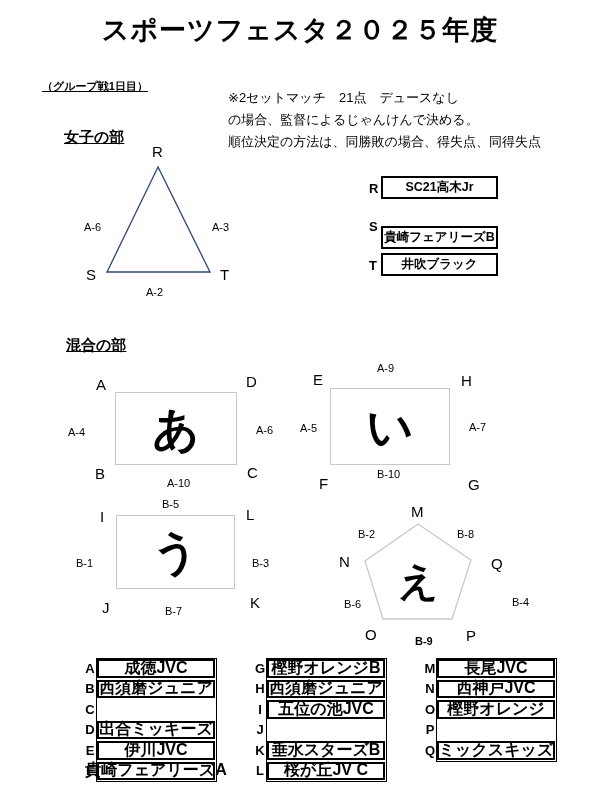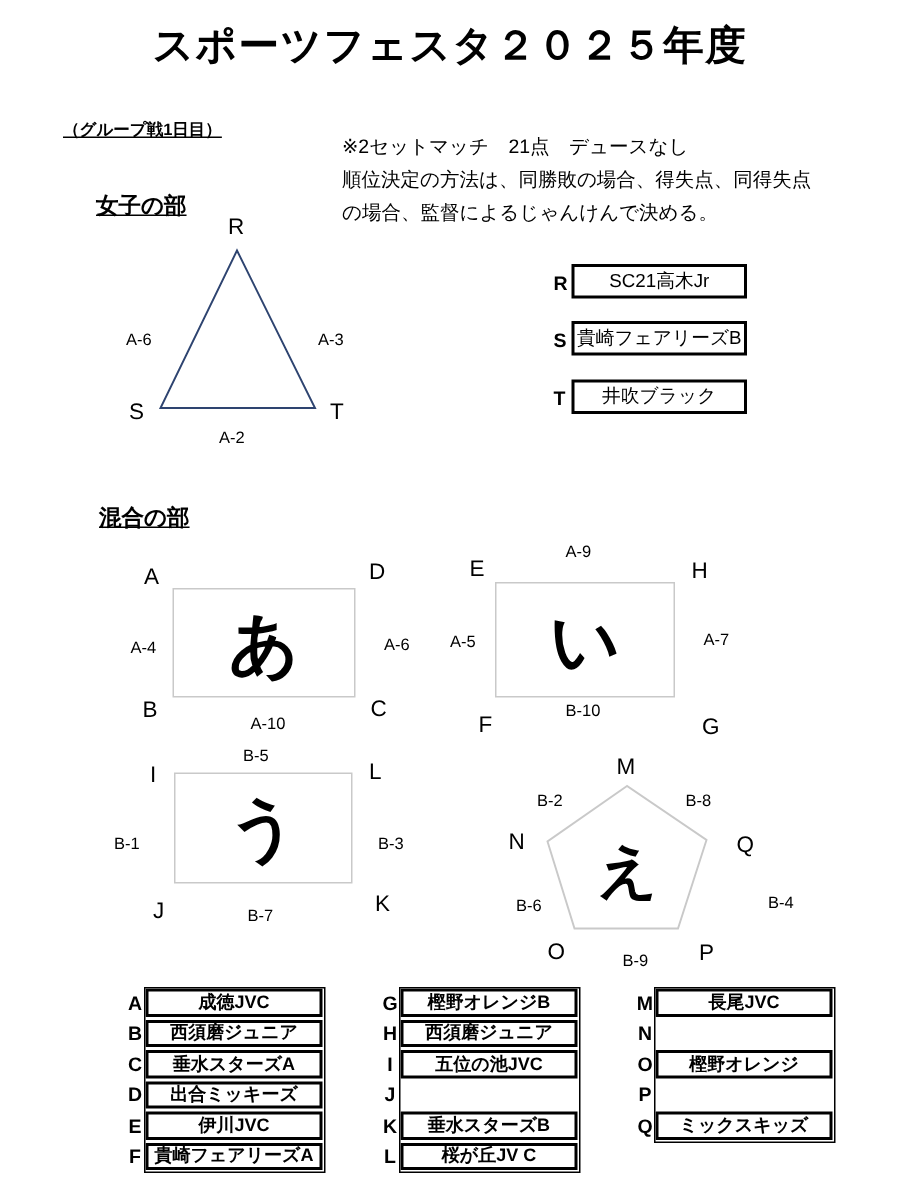--- a/index.html
+++ b/index.html
@@ -12,81 +12,81 @@
   .group-label { left:42px; top:79px; font-size:11px; font-weight:700; text-decoration:underline; }
   .notes { left:228px; top:87px; font-size:13px; line-height:22px; }
   .note-line { white-space:nowrap; }
   .sec-heading { font-size:15px; font-weight:700; text-decoration:underline; }
   .vlabel { font-size:15px; line-height:1; }
   .edge { font-size:11px; line-height:1; }
   .seed { font-size:13px; font-weight:700; line-height:1; }
   .team-box {
     width:117px; height:23px; border:2.5px solid #000; box-sizing:border-box;
     display:flex; align-items:center; justify-content:center;
-    font-size:12.5px; font-weight:400; white-space:nowrap; background:#fff;
+    font-size:12.5px; font-weight:700; white-space:nowrap; background:#fff;
   }
   .block-box {
     border:1.5px solid #c9c9c9; box-sizing:border-box; background:#fff;
     display:flex; align-items:center; justify-content:center;
   }
   .block-char { font-size:46px; font-weight:700; line-height:1; }
   .penta-char { font-size:40px; font-weight:700; line-height:1; }
   .roster { position:absolute; }
   .roster-outline { position:absolute; left:13px; top:-1px; width:121px; border:1px solid #000; box-sizing:border-box; }
   .r6 .roster-outline { height:124px; }
   .r5 .roster-outline { height:104px; }
   .roster-row { display:flex; align-items:stretch; height:18.5px; margin-bottom:2px; position:relative; }
   .roster-letter { width:14px; display:flex; align-items:center; justify-content:center; font-size:13px; font-weight:700; }
   .roster-name {
     width:118px; box-sizing:border-box; border:2px solid #000; background:#fff;
     display:flex; align-items:center; justify-content:center;
-    font-size:12px; font-weight:700; white-space:nowrap;
+    font-size:16px; font-weight:700; white-space:nowrap;
   }
   .roster-name.small { font-size:9.5px; }
 </style>
 </head>
 <body>
 
 <div class="page">
 
   <div class="abs title">スポーツフェスタ２０２５年度</div>
   <div class="abs group-label">（グループ戦1日目）</div>
   <div class="abs notes">
     <div class="note-line">※2セットマッチ　21点　デュースなし</div>
+    <div class="note-line">の場合、監督によるじゃんけんで決める。</div>
     <div class="note-line">順位決定の方法は、同勝敗の場合、得失点、同得失点</div>
-    <div class="note-line">の場合、監督によるじゃんけんで決める。</div>
   </div>
 
   <div class="abs sec-heading" style="left:64px;top:128px;">女子の部</div>
 
   <svg class="abs" style="left:95px;top:160px;" width="130" height="118" viewBox="0 0 130 118">
     <polygon points="63,7 12,112 115,112" fill="none" stroke-width="1.3" stroke="#2e4470"></polygon>
   </svg>
   <span class="abs vlabel" style="left:152px;top:144px;">R</span>
   <span class="abs vlabel" style="left:86px;top:267px;">S</span>
   <span class="abs vlabel" style="left:220px;top:267px;">T</span>
   <span class="abs edge" style="left:84px;top:222px;">A-6</span>
   <span class="abs edge" style="left:212px;top:222px;">A-3</span>
   <span class="abs edge" style="left:146px;top:287px;">A-2</span>
 
   <span class="abs seed" style="left:369px;top:182px;">R</span>
   <div class="abs team-box" style="left:381px;top:176px;">SC21高木Jr</div>
   <span class="abs seed" style="left:369px;top:220px;">S</span>
-  <div class="abs team-box" style="left:381px;top:214px;">貴崎フェアリーズB</div>
+  <div class="abs team-box" style="left:381px;top:226px;">貴崎フェアリーズB</div>
   <span class="abs seed" style="left:369px;top:259px;">T</span>
   <div class="abs team-box" style="left:381px;top:253px;">井吹ブラック</div>
 
   <div class="abs sec-heading" style="left:66px;top:336px;">混合の部</div>
 
   <span class="abs vlabel" style="left:96px;top:377px;">A</span>
   <span class="abs vlabel" style="left:246px;top:374px;">D</span>
   <span class="abs vlabel" style="left:95px;top:466px;">B</span>
   <span class="abs vlabel" style="left:247px;top:465px;">C</span>
   <span class="abs edge" style="left:164px;top:375px;margin-top:33px;">A-8</span>
-  <span class="abs edge" style="left:87px;top:427px;">A-4</span>
+  <span class="abs edge" style="left:68px;top:427px;">A-4</span>
   <span class="abs edge" style="left:256px;top:425px;">A-6</span>
   <span class="abs edge" style="left:167px;top:478px;">A-10</span>
   <div class="abs block-box" style="left:115px;top:392px;width:122px;height:73px;">
     <span class="block-char">あ</span>
   </div>
 
   <span class="abs vlabel" style="left:313px;top:372px;">E</span>
   <span class="abs vlabel" style="left:461px;top:373px;">H</span>
   <span class="abs vlabel" style="left:319px;top:476px;">F</span>
   <span class="abs vlabel" style="left:468px;top:477px;">G</span>
@@ -116,35 +116,34 @@
   <span class="abs penta-char" style="left:398px;top:561px;">え</span>
   <span class="abs vlabel" style="left:411px;top:504px;">M</span>
   <span class="abs vlabel" style="left:339px;top:554px;">N</span>
   <span class="abs vlabel" style="left:491px;top:556px;">Q</span>
   <span class="abs vlabel" style="left:365px;top:627px;">O</span>
   <span class="abs vlabel" style="left:466px;top:628px;">P</span>
   <span class="abs edge" style="left:358px;top:529px;">B-2</span>
   <span class="abs edge" style="left:457px;top:529px;">B-8</span>
   <span class="abs edge" style="left:344px;top:599px;">B-6</span>
   <span class="abs edge" style="left:485px;top:597px;padding-left:27px;">B-4</span>
-  <span class="abs edge" style="left:415px;top:636px;">B-9</span>
+  <span class="abs edge" style="left:415px;top:636px;font-weight:bold;">B-9</span>
 
   <div class="roster r6" style="left:83px;top:659px;">
     <div class="roster-outline"></div>
     <div class="roster-row">
       <span class="roster-letter">A</span>
       <span class="roster-name">成徳JVC</span>
     </div>
     <div class="roster-row">
       <span class="roster-letter">B</span>
       <span class="roster-name">西須磨ジュニア</span>
     </div>
     <div class="roster-row">
       <span class="roster-letter">C</span>
-      <span class="roster-name">垂水スターズA</span>
     </div>
     <div class="roster-row">
       <span class="roster-letter">D</span>
       <span class="roster-name">出合ミッキーズ</span>
     </div>
     <div class="roster-row">
       <span class="roster-letter">E</span>
       <span class="roster-name">伊川JVC</span>
     </div>
     <div class="roster-row">
@@ -181,20 +180,21 @@
   </div>
 
   <div class="roster r5" style="left:423px;top:659px;">
     <div class="roster-outline"></div>
     <div class="roster-row">
       <span class="roster-letter">M</span>
       <span class="roster-name">長尾JVC</span>
     </div>
     <div class="roster-row">
       <span class="roster-letter">N</span>
+      <span class="roster-name">西神戸JVC</span>
     </div>
     <div class="roster-row">
       <span class="roster-letter">O</span>
       <span class="roster-name">樫野オレンジ</span>
     </div>
     <div class="roster-row">
       <span class="roster-letter">P</span>
     </div>
     <div class="roster-row">
       <span class="roster-letter">Q</span>

